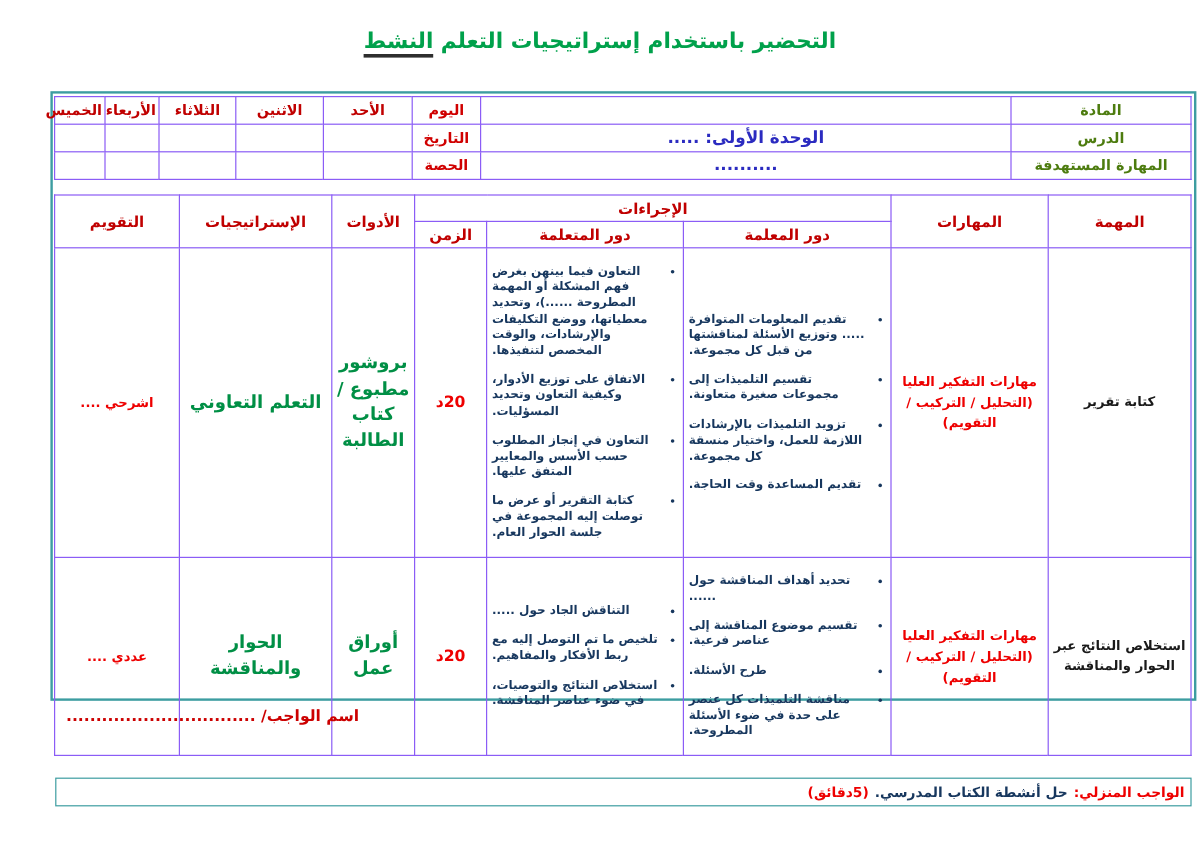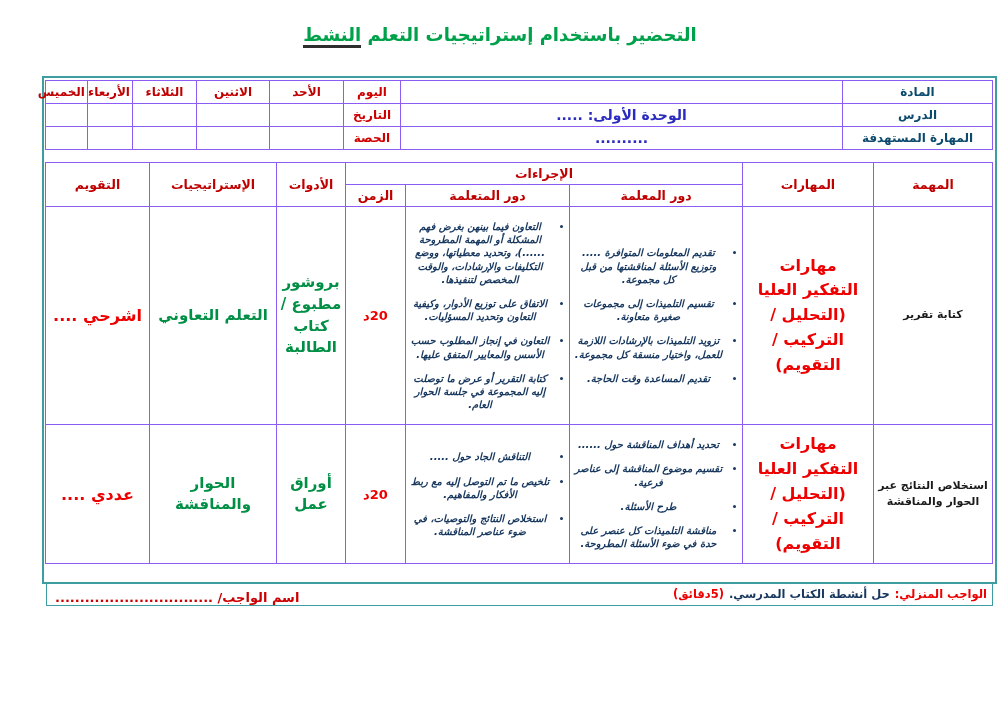--- a/index.html
+++ b/index.html
@@ -15,43 +15,43 @@
   .title .title-underlined { border-bottom:3px solid #2e2e2e; padding-bottom:0px; }
   .frame {
     position:absolute; top:76px; left:42px; width:955px; height:508px;
     border:2px solid #3D9DA1; padding:2px; direction:rtl; background:#fff;
   }
   table { border-collapse:collapse; width:100%; table-layout:fixed; }
   td { border:1px solid #8b5cf6; padding:0 2px; vertical-align:middle; text-align:center; }
 
   
   .info-table td { height:23px; }
-  .lbl-darkred { color:#0c4a6e; font-size:12px; }
+  .lbl-darkred { color:#4d7c0f; font-size:12px; }
   .lbl-red { color:#D00000; font-size:12px; }
   .day-name { color:#C00000; font-size:12px; }
   .val-blue { color:#2B2BC0; font-size:14px;text-align:center; }
 
   .spacer1 { height:12px; }
 
   
   .main-table .hdr td { height:22px; color:#C00000; font-size:12.5px; }
   .row-a > td { height:215px; }
   .row-b > td { height:117px; }
   .cell-task { color:#1a1a1a; font-size:11px; line-height:1.5; }
-  .cell-skills { color:#EE0000; font-size:16px; line-height:1.55; padding:0 6px; }
+  .cell-skills { color:#EE0000; font-size:11px; line-height:1.55; padding:0 6px; }
   .cell-time { color:#EE0000; font-size:13px; }
   .cell-green { color:#008F45; font-size:15px; line-height:1.45;margin-top:36px; }
-  .cell-eval { color:#EE0000; font-size:16px; }
+  .cell-eval { color:#EE0000; font-size:11px; }
   ul.bullets {
     margin:0; padding:2px 2px; padding-inline-start:17px;
     list-style:disc; direction:rtl;
   }
   ul.bullets li {
     color:#17375E; font-size:10px; line-height:1.32;
-    text-align:center; margin:11px 0;font-style:italic;
+    text-align:left; margin:11px 0;
   }
 
   
   .homework {
     margin-top:18px; border:1px solid #3D9DA1; height:24px;
     display:flex; align-items:center; gap:5px; padding:0 5px;
     font-size:11.5px; direction:rtl;
   }
   .hw-label { color:#EE0000; }
   .hw-text { color:#17375E; }

